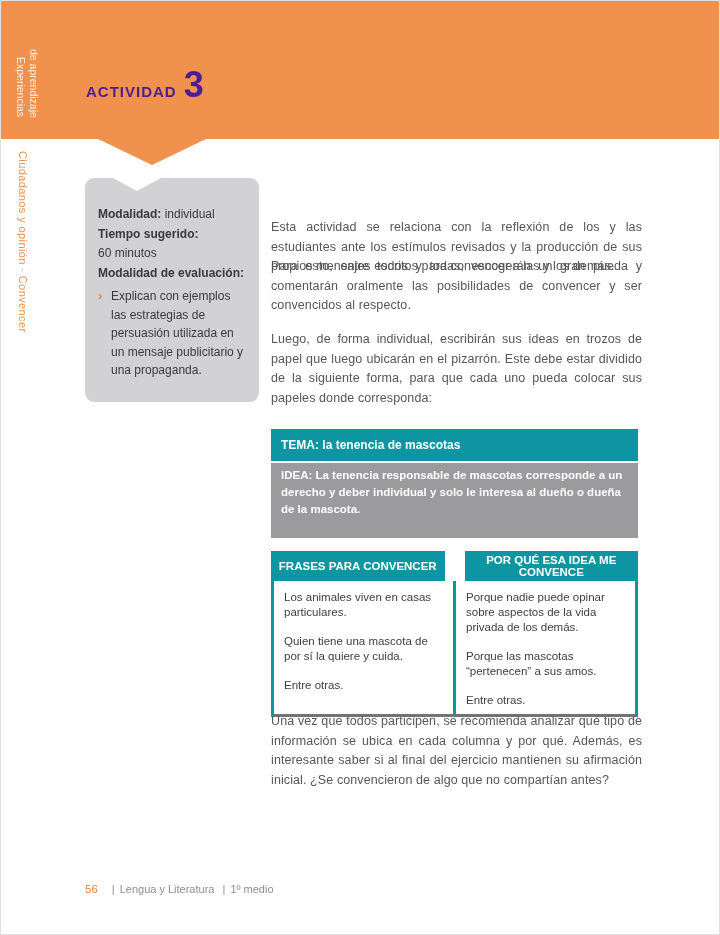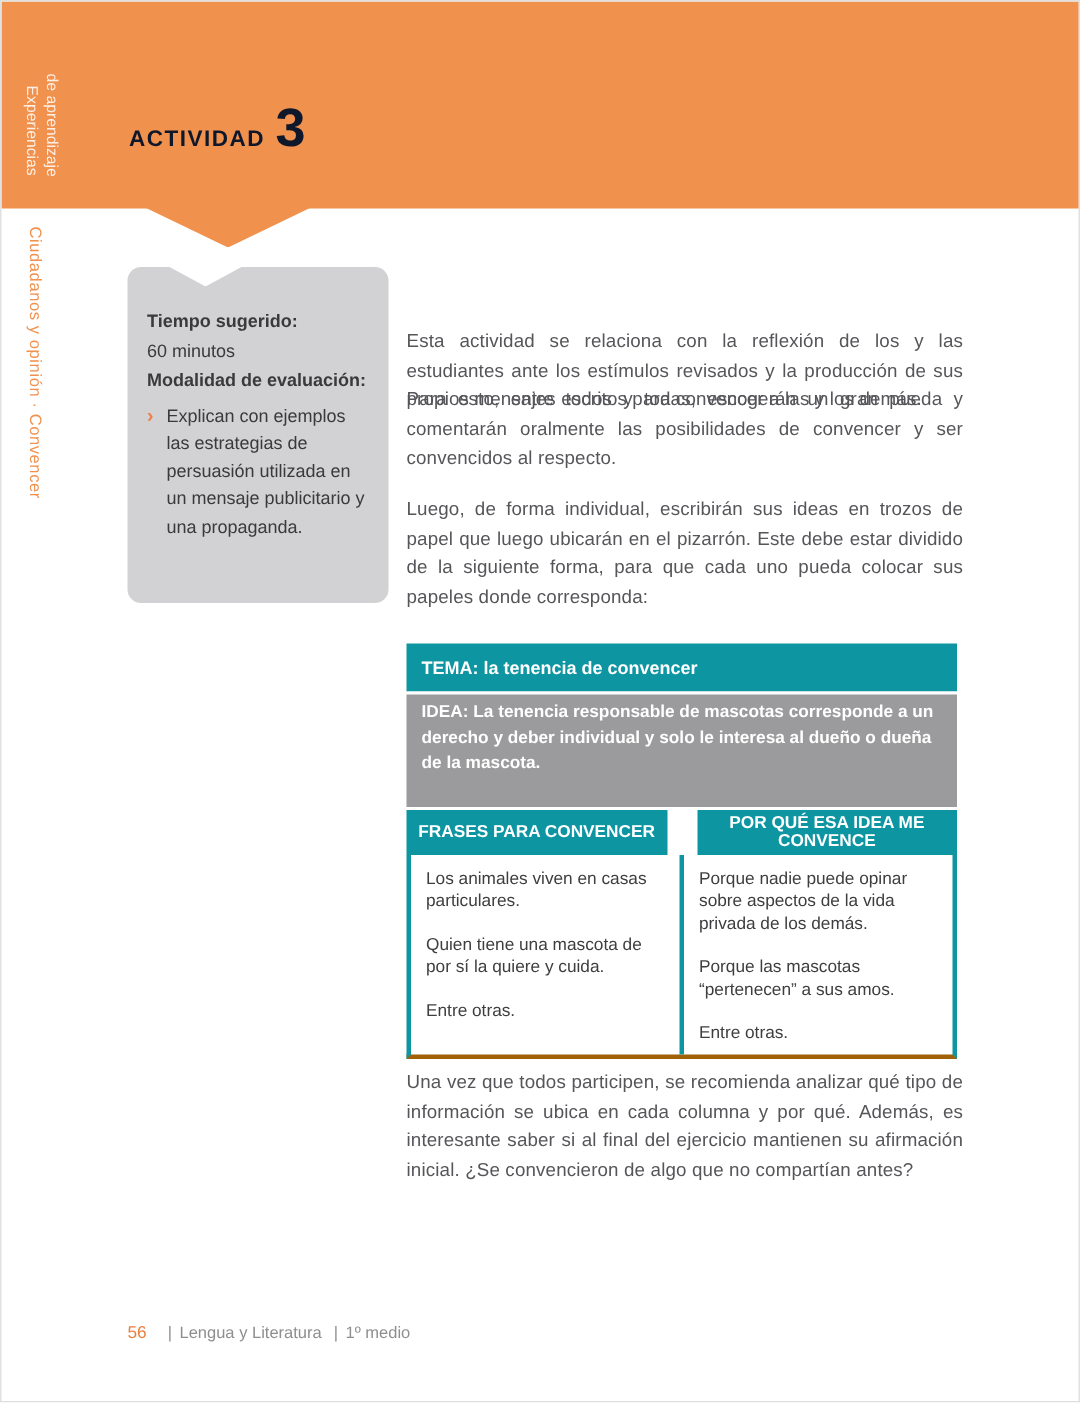--- a/index.html
+++ b/index.html
@@ -10,21 +10,21 @@
     font-family:"Liberation Sans","DejaVu Sans",sans-serif;
     border:1px solid #e0e0e0;
   }
 
   
   .band { position:absolute; left:0; top:0; width:720px; height:138px; background:#F0914E; }
   .band-tail {
     position:absolute; left:95px; top:137px; width:112px; height:27px;
     background:#F0914E; clip-path:polygon(0 0,100% 0,50% 100%);
   }
-  .kicker-row { position:absolute; left:85px; top:66px; display:flex; align-items:baseline; color:#0f172a; }
+  .kicker-row { position:absolute; left:85px; top:66px; display:flex; align-items:baseline; color:#4c1d95; }
   .kicker { font-size:15px; font-weight:bold; letter-spacing:1px; }
   .kicker-num { font-size:36px; font-weight:bold; margin-left:7px; line-height:1; }
   .band-title { position:absolute; left:85px; top:105px; color:#ffffff; font-size:21px; font-weight:bold; letter-spacing:.2px; }
 
   
   .vtext { writing-mode:vertical-rl; white-space:nowrap; }
   .v-white-1 { position:absolute; left:14px; top:56px; font-size:10.5px; color:rgba(255,255,255,.85); }
   .v-white-2 { position:absolute; left:27px; top:48px; font-size:10.5px; color:rgba(255,255,255,.85); }
   .v-orange { position:absolute; left:16px; top:150px; font-size:11px; color:#F0914E; letter-spacing:.4px; }
 
@@ -56,28 +56,28 @@
   .tbl { position:absolute; left:270px; top:428px; width:367px; }
   .row-tema {
     background:#0E95A2; color:#fff; font-weight:bold; font-size:12px;
     height:32px; line-height:32px; padding:0 10px;
   }
   .row-gap { height:2px; background:#ffffff; }
   .row-idea {
     background:#9B9A9C; color:#fff; font-weight:bold; font-size:11.5px;
     line-height:17px; padding:4px 10px 20px 10px;
   }
-  .row-heads { display:flex; gap:20px; }
+  .row-heads { display:flex; gap:20px;margin-top:11px; }
   .head-cell {
     flex:1; background:#0E95A2; color:#fff; font-weight:bold; font-size:11.5px;
     height:30px; display:flex; align-items:center; justify-content:center; text-align:center;
   }
   .tbl-body {
     display:flex; min-height:136px;
-    border-left:3px solid #0E95A2; border-right:3px solid #0E95A2; border-bottom:3px solid #a16207;
+    border-left:3px solid #0E95A2; border-right:3px solid #0E95A2; border-bottom:3px solid #737373;
   }
   .body-cell { flex:1; padding:9px 10px 6px 10px; }
   .body-divider { width:3px; background:#0E95A2; flex:0 0 3px; }
   .body-item { font-size:11.5px; line-height:15px; color:#3E3E40; margin-bottom:14px; }
   .body-item:last-child { margin-bottom:0; }
 
   
   .footer { position:absolute; left:84px; top:882px; display:flex; align-items:flex-end; font-size:11.5px; }
   .footer-page { color:#E87F42; margin-right:14px; }
   .footer-rest { color:#8E8E8E; font-size:11px; }
@@ -95,35 +95,38 @@
       <span class="kicker">ACTIVIDAD</span>
       <span class="kicker-num">3</span>
     </div>
   </div>
   <div class="band-tail"></div>
 
   <span class="vtext v-orange">Ciudadanos y opinión · Convencer</span>
 
   <div class="info-box">
     <div class="info-notch"></div>
+    <div class="info-line">
+      <span class="b">Modalidad:</span><span> individual</span>
+    </div>
     <div class="info-line b">Tiempo sugerido:</div>
     <div class="info-line">60 minutos</div>
     <div class="info-line b">Modalidad de evaluación:</div>
     <div class="bullet-row">
       <span class="bullet-glyph">›</span>
       <span class="bullet-text">Explican con ejemplos las estrategias de persuasión utilizada en un mensaje publicitario y una propaganda.</span>
     </div>
   </div>
 
   <p class="para p1">Esta actividad se relaciona con la reflexión de los y las estudiantes ante los estímulos revisados y la producción de sus propios mensajes escritos para convencer a las y los demás.</p>
   <p class="para p2">Para esto, entre todos y todas, escogerán un gran pueda y comentarán oralmente las posibilidades de convencer y ser convencidos al respecto.</p>
   <p class="para p3">Luego, de forma individual, escribirán sus ideas en trozos de papel que luego ubicarán en el pizarrón. Este debe estar dividido de la siguiente forma, para que cada uno pueda colocar sus papeles donde corresponda:</p>
 
   <div class="tbl">
-    <div class="row-tema">TEMA: la tenencia de convencer</div>
+    <div class="row-tema">TEMA: la tenencia de mascotas</div>
     <div class="row-gap"></div>
     <div class="row-idea">IDEA: La tenencia responsable de mascotas corresponde a un derecho y deber individual y solo le interesa al dueño o dueña de la mascota.</div>
     <div class="row-gap"></div>
     <div class="row-heads">
       <div class="head-cell">FRASES PARA CONVENCER</div>
       <div class="head-cell">POR QUÉ ESA IDEA ME CONVENCE</div>
     </div>
     <div class="tbl-body">
       <div class="body-cell">
         <div class="body-item">Los animales viven en casas particulares.</div>

